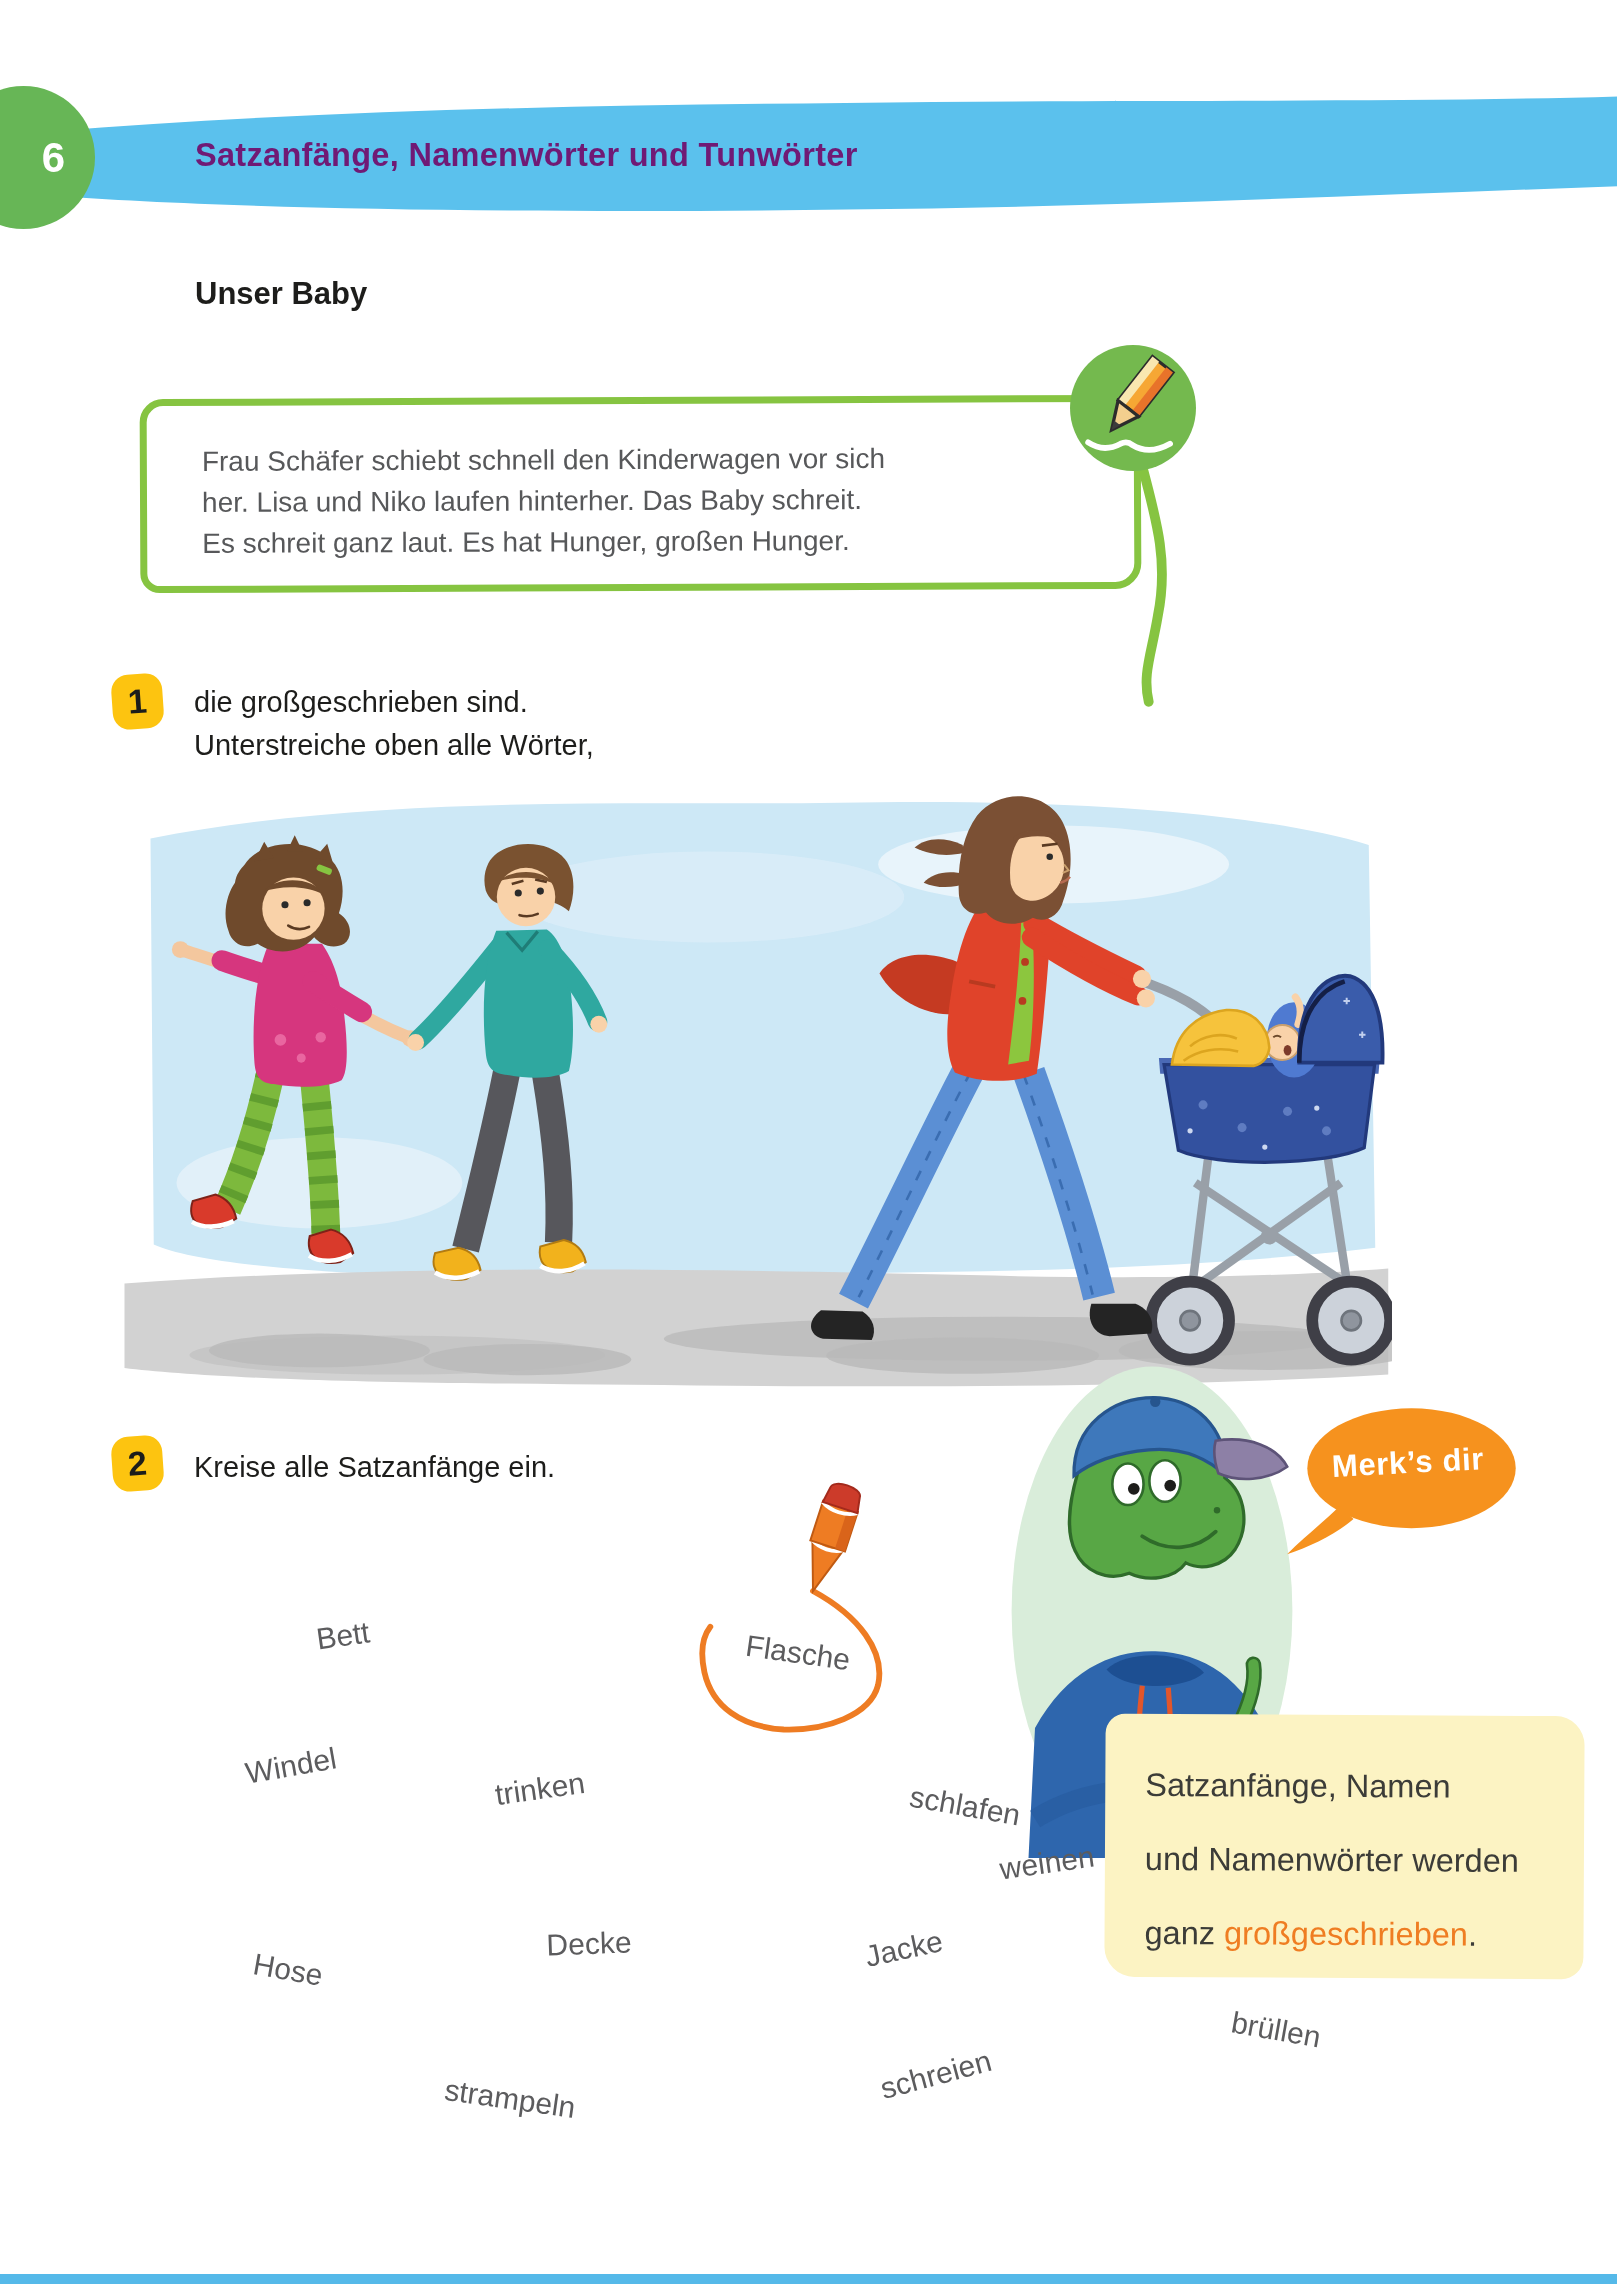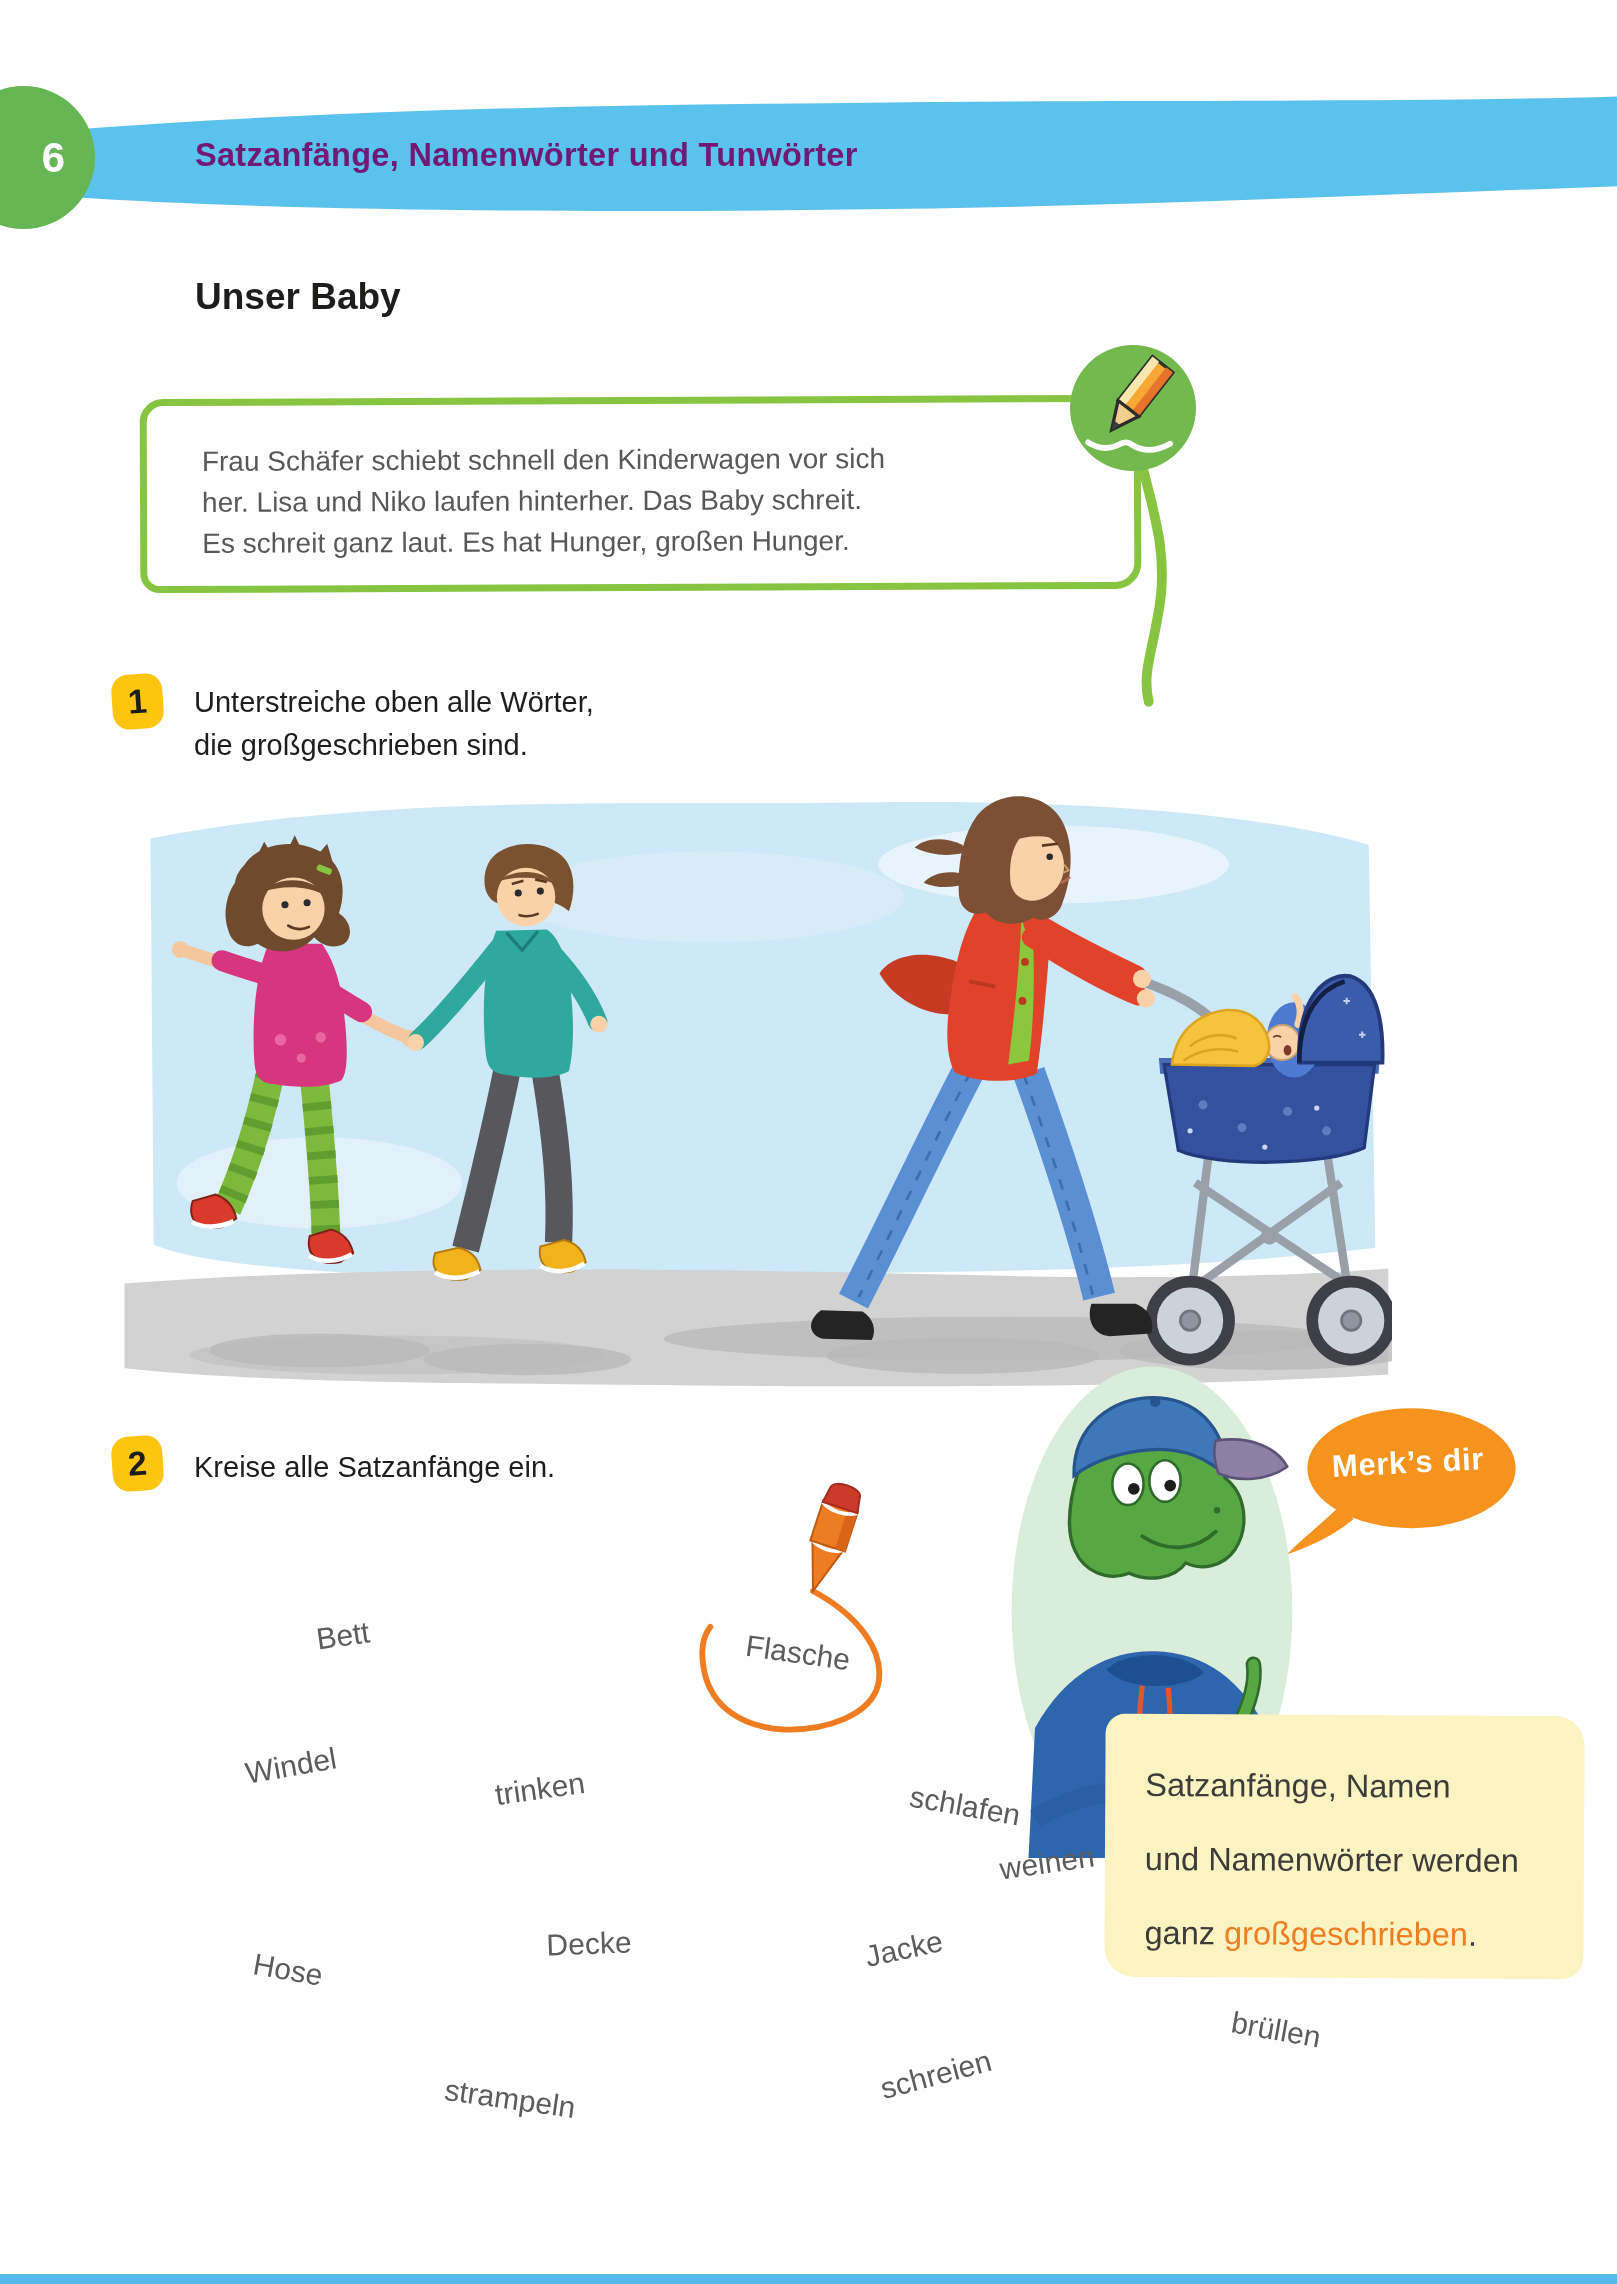--- a/index.html
+++ b/index.html
@@ -15,21 +15,21 @@
   #page-circle {
     left:-48px; top:86px; width:143px; height:143px; border-radius:50%;
     background:#67b656; display:flex; align-items:center; justify-content:center;
   }
   #page-circle span { color:#fff; font-size:42px; font-weight:bold; padding-left:60px; }
   #page-title {
     left:195px; top:137px; font-size:32.5px; font-weight:bold; color:#701a75;
     letter-spacing:0.3px;
   }
 
-  #heading { left:195px; top:276px; font-size:37px; font-weight:bold; }
+  #heading { left:195px; top:276px; font-size:31px; font-weight:bold; }
 
   
   #textbox {
     left:140px; top:397px; width:1001px; height:194px;
     border:7.2px solid #86c441; border-radius:23.4px 19.5px 26px 19.5px;
     transform:rotate(-0.25deg); background:#fff;
   }
   #textbox .inner { padding:35px 26px 0 55px; font-size:28px; line-height:41px; color:#57585a; }
   #pencil-badge {
     left:1070px; top:345px; width:126px; height:126px; border-radius:50%;
@@ -108,22 +108,22 @@
       <path d="M 76 100 L 116 100 L 96 142 Z" fill="#f3cf8e" stroke="#2c2c2c" stroke-width="5"></path>
       <path d="M 90 128 L 102 128 L 96 142 Z" fill="#3c3c3c"></path>
     </g>
   </svg>
 </div>
 
 <div id="task1-badge" class="abs task-badge">
   <span>1</span>
 </div>
 <div id="task1-text" class="abs task-text">
+  <div>die großgeschrieben sind.</div>
   <div>Unterstreiche oben alle Wörter,</div>
-  <div>die großgeschrieben sind.</div>
 </div>
 
 <svg id="scene" class="abs" width="1268" height="640" viewBox="0 0 1950 985">
 
   <path d="M 40 110 C 400 40 800 60 1100 55 C 1450 48 1750 70 1915 120 L 1925 740
            C 1500 790 1000 775 700 782 C 400 790 120 770 45 735 Z" fill="#cde8f6"></path>
   <ellipse cx="1430" cy="150" rx="270" ry="60" fill="#e8f4fb"></ellipse>
   <ellipse cx="300" cy="640" rx="220" ry="70" fill="#e1f0f9"></ellipse>
   <ellipse cx="900" cy="200" rx="300" ry="70" fill="#ddeefa" opacity="0.7"></ellipse>
 

